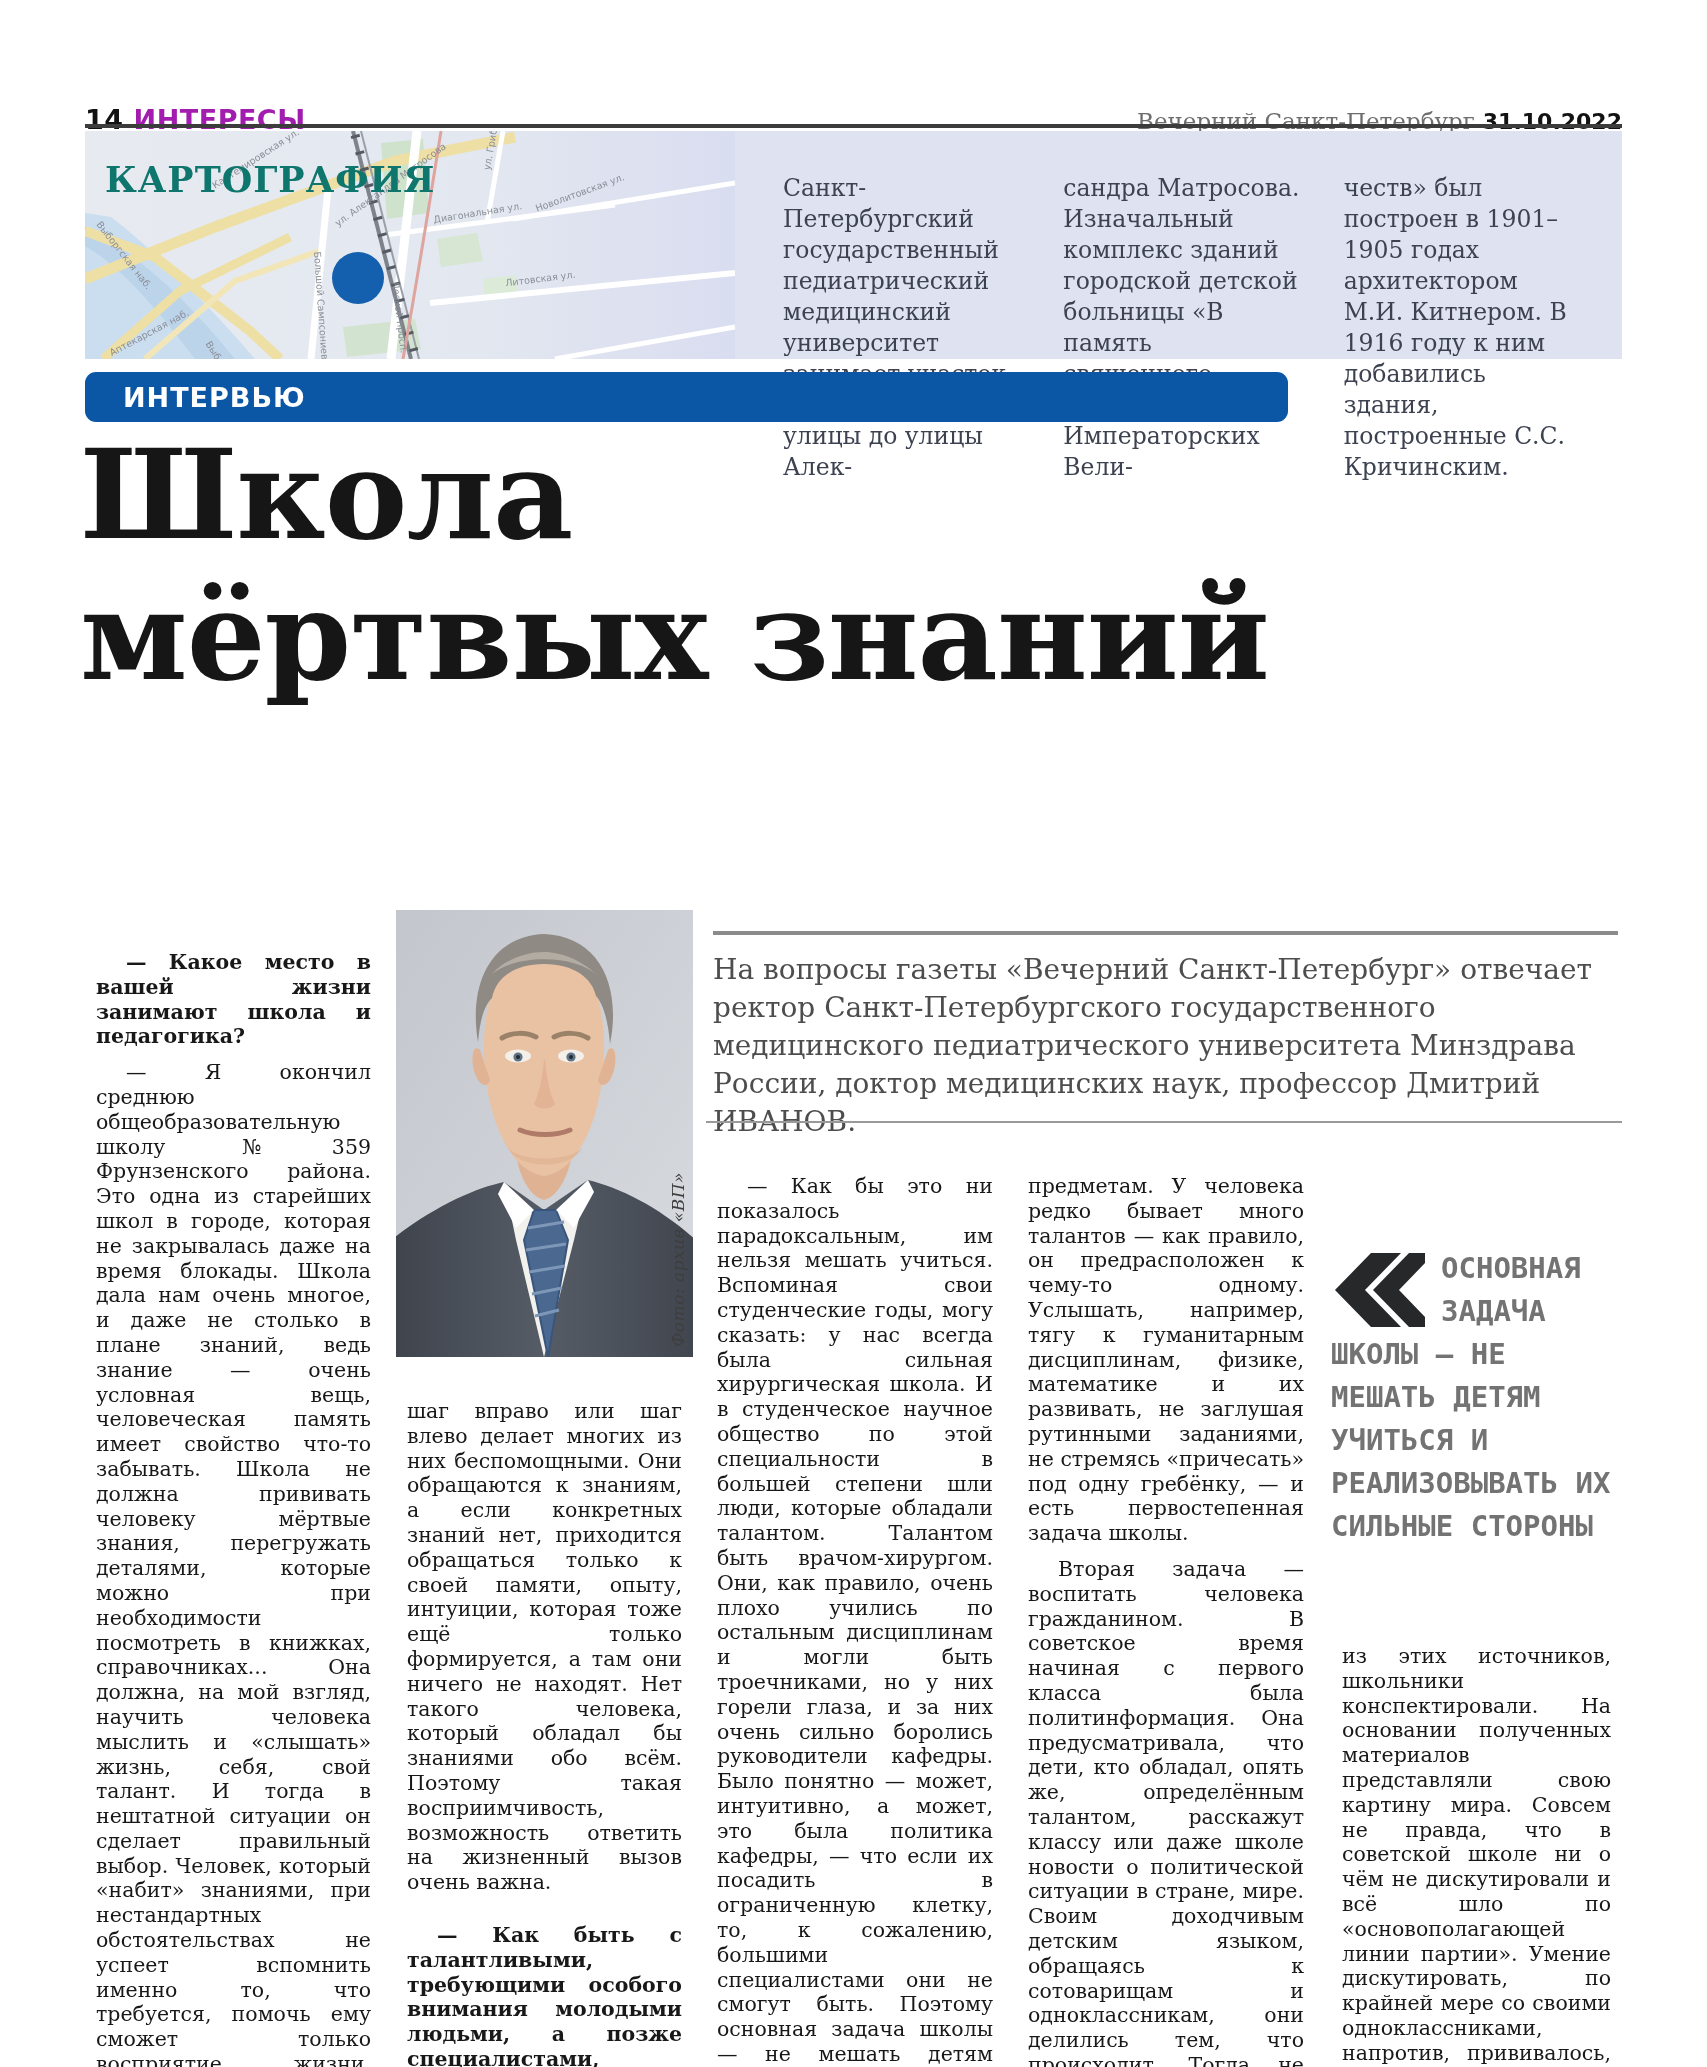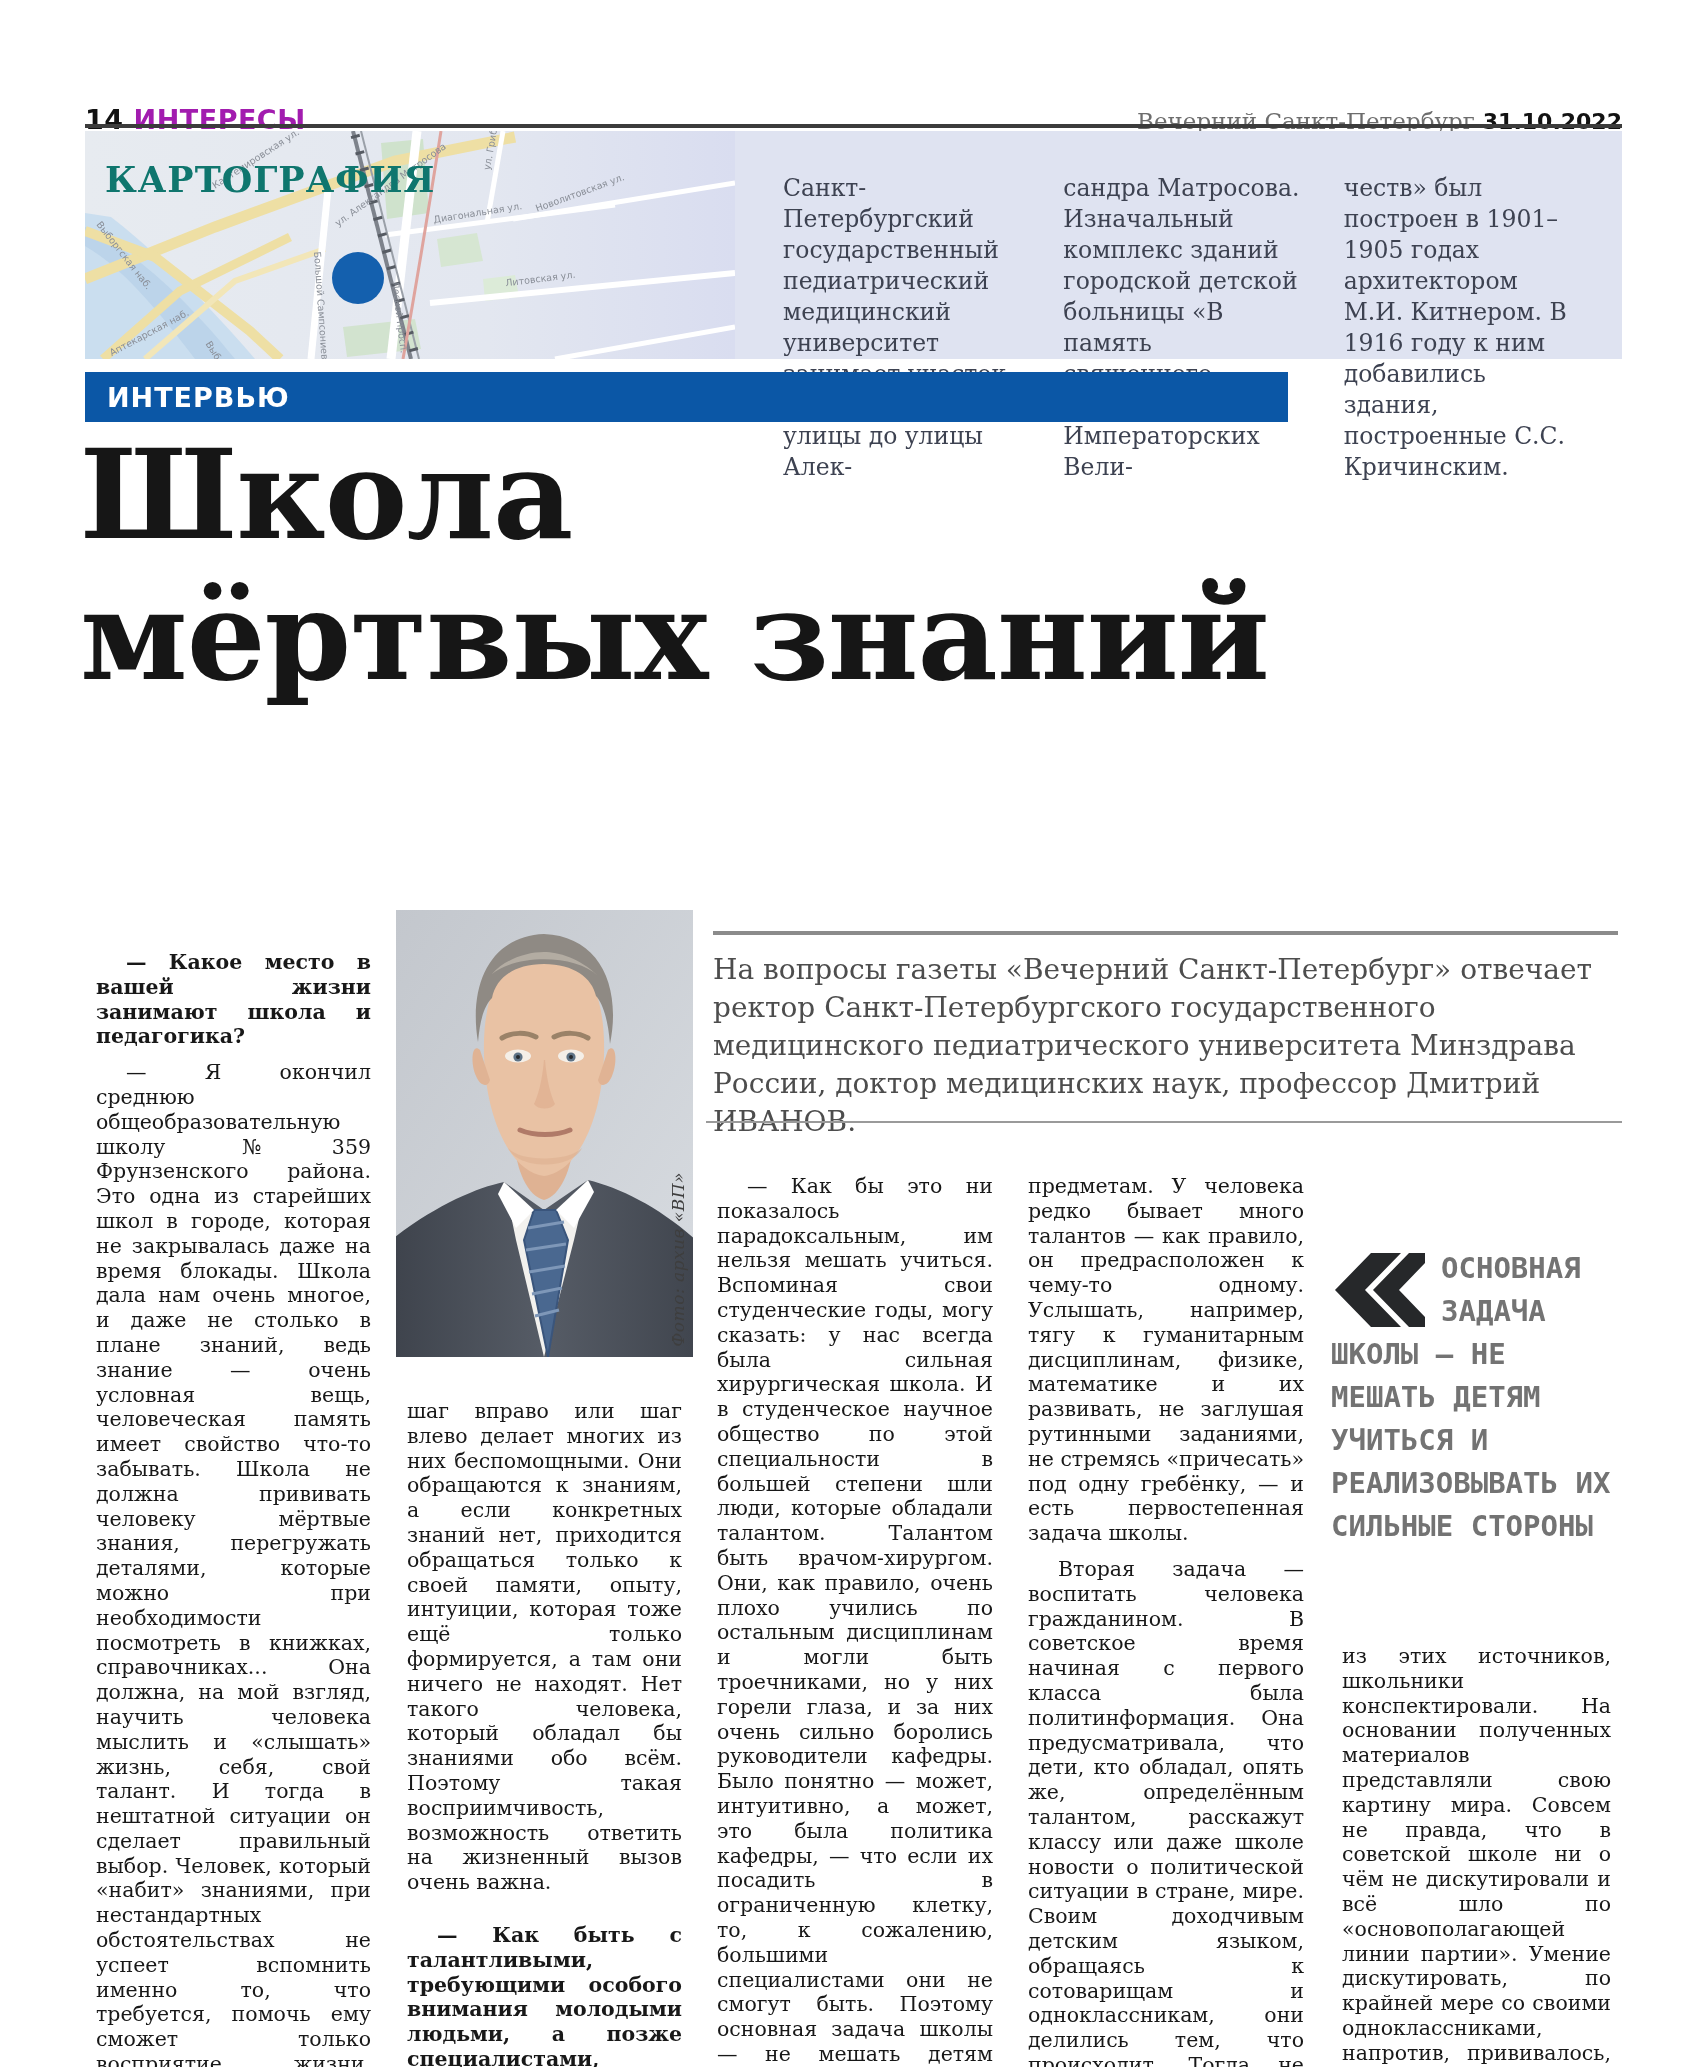--- a/index.html
+++ b/index.html
@@ -15,21 +15,21 @@
   .hdr-rule{position:absolute;left:85px;top:124px;width:1537px;border-top:4px solid #3c3c3c;}
   
   .topfeat{position:absolute;left:85px;top:131px;width:1537px;height:228px;display:flex;}
   .mapwrap{position:relative;width:650px;height:228px;flex:none;overflow:hidden;}
   .map-title{position:absolute;left:20px;top:28px;font-weight:bold;font-size:35px;letter-spacing:1px;color:#0f766e;z-index:5;}
   .mlabel{position:absolute;font-family:"DejaVu Sans",sans-serif;font-size:9.5px;color:#8a8f98;white-space:nowrap;z-index:4;}
   .infobox{flex:1;background:#dfe3f1;display:flex;gap:42px;padding:42px 40px 30px 48px;box-sizing:border-box;}
   .infocol{flex:1;font-size:23.5px;line-height:31px;color:#3d4251;}
   
   .rubric{position:absolute;left:85px;top:372px;width:1203px;height:50px;background:#0b57a6;
-          display:flex;align-items:center;padding-left:22px;box-sizing:border-box;}
+          display:flex;align-items:center;padding-left:38px;box-sizing:border-box;border-radius:11px;}
   .rubric span{font-family:"DejaVu Sans",sans-serif;font-weight:bold;font-size:27px;color:#fff;letter-spacing:1px;}
   
   .headline{position:absolute;left:80px;top:424px;width:1560px;font-weight:bold;
             font-size:124px;line-height:141px;letter-spacing:-1px;font-family:"DejaVu Serif",serif;}
   .h-black{color:#161616;}
   .h-blue{color:#1e5dac;}
   
   .article{position:absolute;left:85px;top:905px;width:1537px;height:1162px;}
   .col{position:absolute;font-size:20.5px;line-height:24.8px;text-align:justify;color:#181818;}
   .para{margin:11px;text-indent:30px;}

